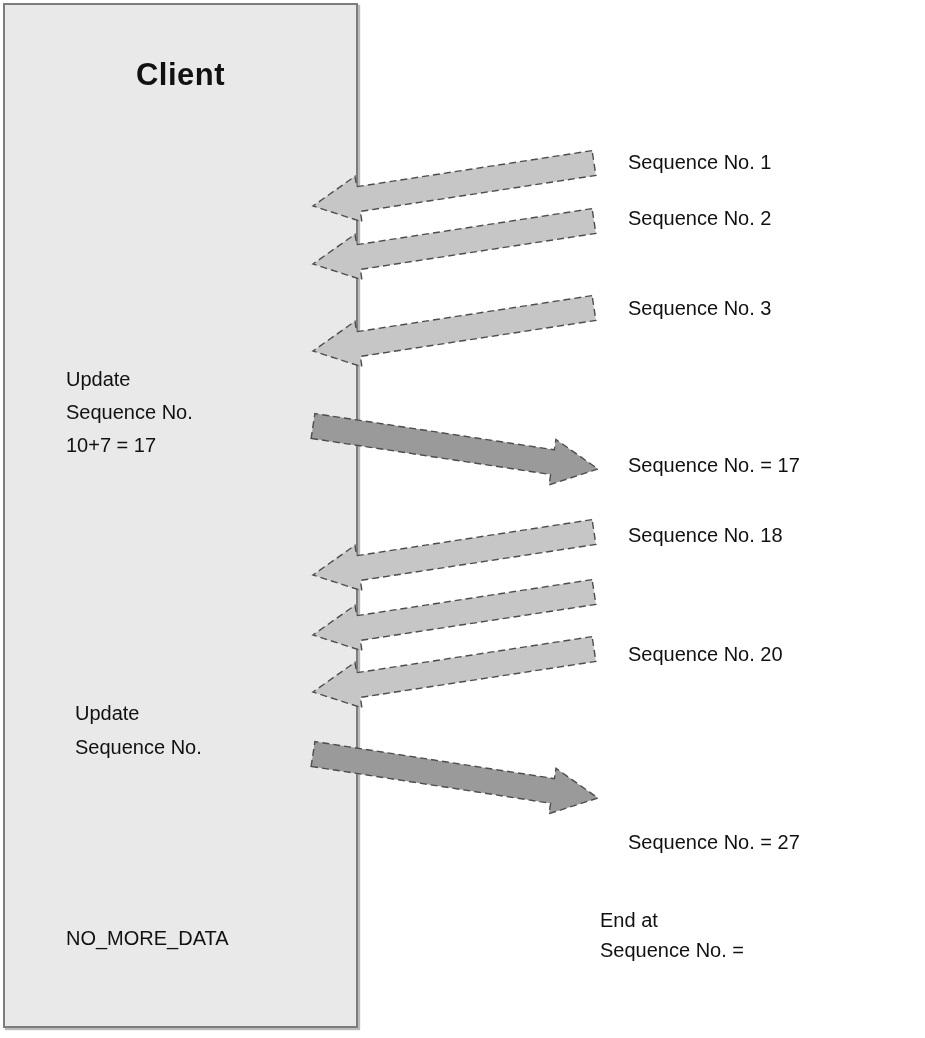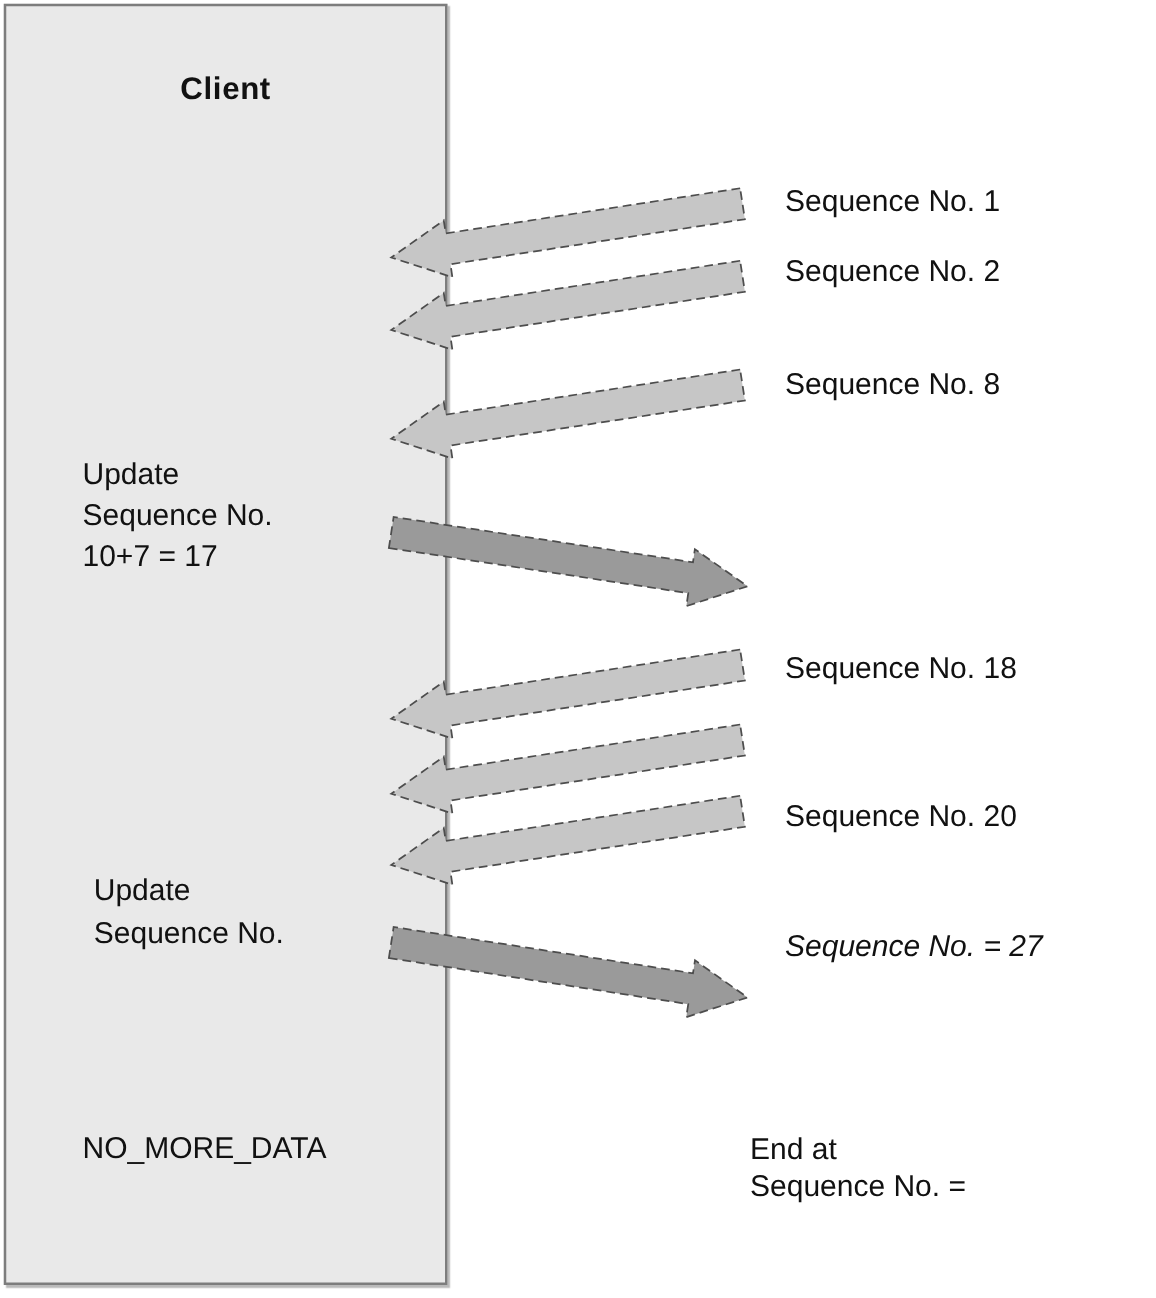--- a/index.html
+++ b/index.html
@@ -25,68 +25,69 @@
     box-shadow: 2px 2px 1px rgba(130,130,130,0.55);
   }
   #client-box { left: 3px;   width: 355px; }
   #server-box { left: 559px; width: 363px; }
   .actor-title {
     position: absolute;
     top: 52px;
     left: 0;
     width: 100%;
     text-align: center;
-    font-size: 25px;
+    font-size: 31px;
     font-weight: bold;
     color: var(--text-color, #111);
     letter-spacing: 0.5px;
   }
   .label {
     position: absolute;
-    font-size: 24px;
+    font-size: 20px;
     color: var(--text-color, #111);
     white-space: nowrap;
     line-height: 28px;
   }
   
   .srv-label { left: 628px; }
   #lbl-seq-1    { top: 148px; }
   #lbl-seq-2    { top: 204px; }
   #lbl-seq-10   { top: 294px; }
   #lbl-seq-17   { top: 451px; }
   #lbl-seq-18   { top: 521px; }
   #lbl-seq-19   { top: 578px; }
   #lbl-seq-20   { top: 640px; }
-  #lbl-seq-27   { top: 744px; font-style: italic; }
+  #lbl-seq-27   { top: 828px; }
   #end-note     { left: 600px; top: 905px; line-height: 30px; }
   
   #update-note-1 { left: 66px; top: 363px; line-height: 33px; }
   #update-note-2 { left: 75px; top: 696px; line-height: 34px; }
-  #no-more-data  { left: 66px; top: 905px; }
+  #no-more-data  { left: 66px; top: 924px; }
   #arrow-layer {
     position: absolute;
     left: 0; top: 0;
     width: 925px;
     height: 1038px;
     pointer-events: none;
   }
 </style>
 </head>
 <body>
 
 <div id="stage" style="--page-bg: #ffffff; --box-fill: #e9e9e9; --box-border: #7d7d7d; --text-color: #111111;">
 
   <div class="actor-box" id="client-box">
     <div class="actor-title">Client</div>
   </div>
 
 
   <div class="label srv-label" id="lbl-seq-1">Sequence No. 1</div>
   <div class="label srv-label" id="lbl-seq-2">Sequence No. 2</div>
-  <div class="label srv-label" id="lbl-seq-10">Sequence No. 8</div>
+  <div class="label srv-label" id="lbl-seq-10">Sequence No. 3</div>
+  <div class="label srv-label" id="lbl-seq-17">Sequence No. = 17</div>
   <div class="label srv-label" id="lbl-seq-18">Sequence No. 18</div>
   <div class="label srv-label" id="lbl-seq-20">Sequence No. 20</div>
   <div class="label srv-label" id="lbl-seq-27">Sequence No. = 27</div>
 
   <div class="label" id="end-note">
     <div>End at</div>
     <div>Sequence No. =</div>
   </div>
 
   <div class="label" id="update-note-1">

